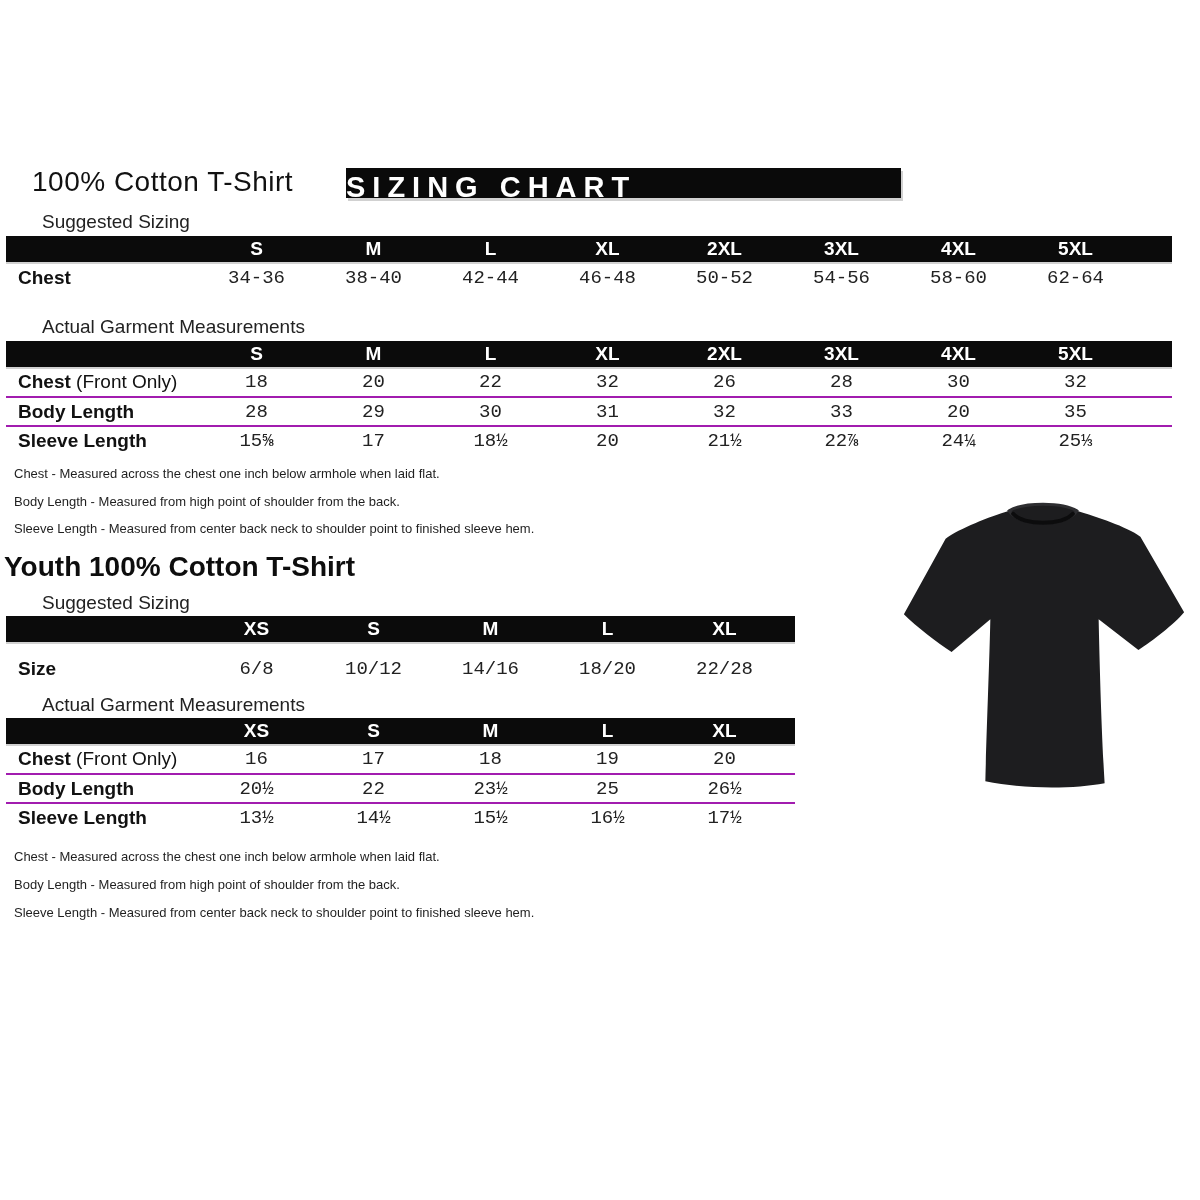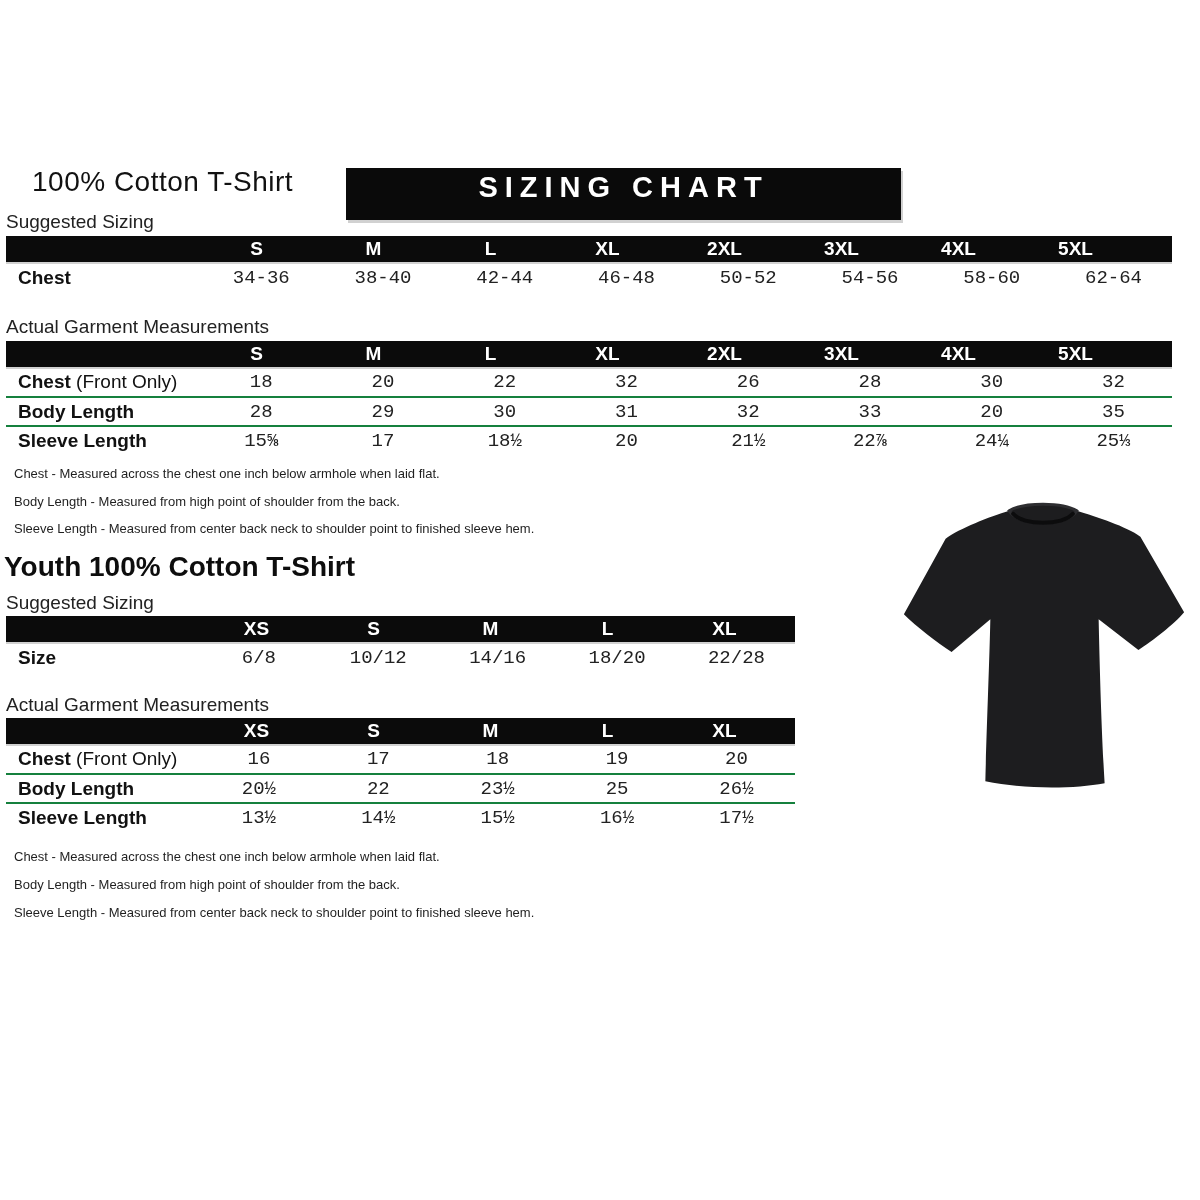--- a/index.html
+++ b/index.html
@@ -8,41 +8,41 @@
     width:1200px; height:1200px; position:relative; overflow:hidden;
     font-family:"Liberation Sans","DejaVu Sans",sans-serif;
     color:#1a1a1a;
   }
   .abs { position:absolute; }
 
   .main-title {
     left:14px; top:166px; font-size:28px; font-weight:500; letter-spacing:0.5px; color:#111;margin-left:18px;
   }
   .banner {
-    left:346px; top:168px; width:555px; height:52px;
+    left:346px; top:168px; width:555px; height:30px;
     background:#0a0a0a; color:#ffffff;
     font-size:29px; font-weight:bold; letter-spacing:7px;
-    text-align:center; line-height:38px;
+    line-height:38px;
     box-shadow:2px 3px 0 rgba(0,0,0,0.18);
   }
-  .section-label { font-size:19px; color:#222; }
+  .section-label { font-size:19px; color:#222;margin-left:36px; }
 
   .sizing-table { left:6px; }
   .thead {
     display:flex; align-items:center; background:#0b0b0b; height:26px;
     box-shadow:0 2px 0 rgba(0,0,0,0.18);
   }
   .label-col { width:192px; padding-left:12px; flex:none; }
   .col { width:117px; flex:none; text-align:center; }
   .thead .col { color:#ffffff; font-weight:bold; font-size:19px; }
-  .trow { display:flex; align-items:center; height:29px; font-size:19px;justify-content:space-between; }
+  .trow { display:flex; align-items:center; height:29px; font-size:19px; }
   .trow .label-col { font-weight:bold; color:#111; }
   .trow .label-col .suffix { font-weight:normal;margin-top:12px; }
   .trow .col { color:#222;font-family:Liberation Mono, monospace; }
-  .rowline { border-top:2px solid #15803d; }
+  .rowline { border-top:2px solid #a21caf; }
 
   .notes { font-size:13px; color:#1f1f1f; line-height:27.5px; }
 
   .youth-title { left:4px; top:551px; font-size:28px; font-weight:bold; color:#0d0d0d;text-align:right; }
 
   .tshirt { left:893px; top:487px; }
 </style>
 </head>
 <body>
 
@@ -138,21 +138,21 @@
 
 <div class="abs sizing-table" style="top:616px; width:789px;">
   <div class="thead">
     <div class="label-col"></div>
     <div class="col">XS</div>
     <div class="col">S</div>
     <div class="col">M</div>
     <div class="col">L</div>
     <div class="col">XL</div>
   </div>
-  <div class="trow" style="height:31px;">
+  <div class="trow" style="height:31px;margin-top:11px;">
     <div class="label-col">Size</div>
     <div class="col">6/8</div>
     <div class="col">10/12</div>
     <div class="col">14/16</div>
     <div class="col">18/20</div>
     <div class="col">22/28</div>
   </div>
 </div>
 
 <div class="abs section-label" style="left:6px; top:694px;">Actual Garment Measurements</div>

